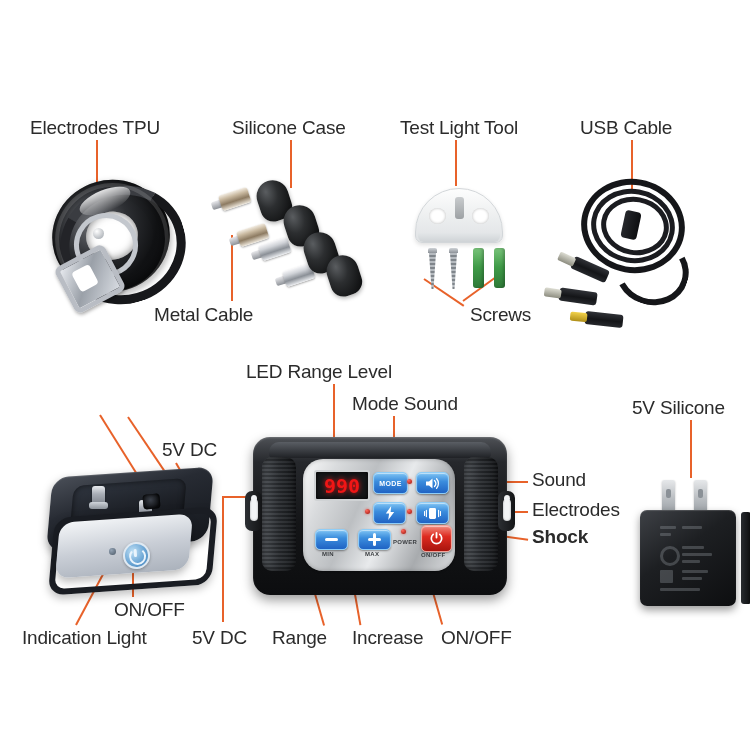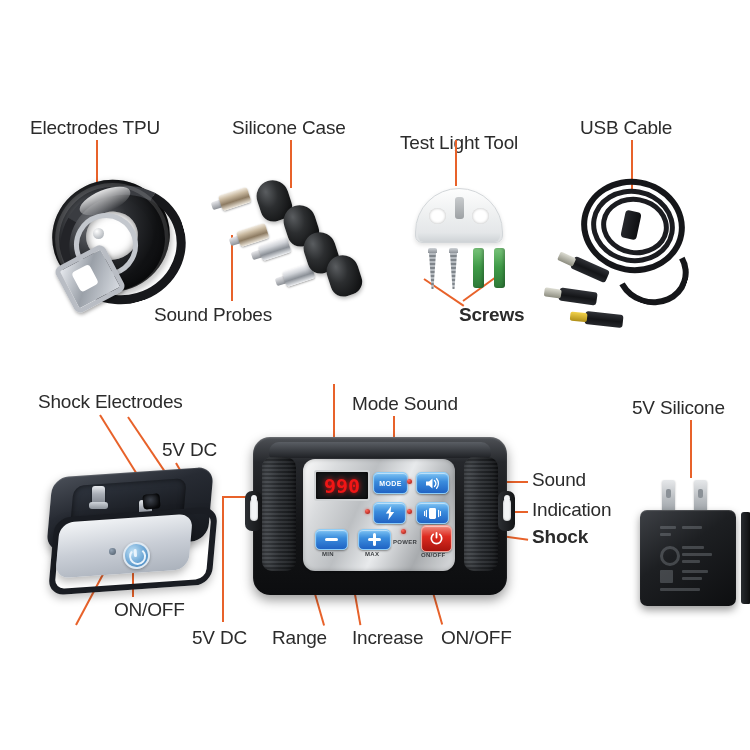--- a/index.html
+++ b/index.html
@@ -256,21 +256,21 @@
   .ear .slot{
     position:absolute;left:5px;top:8px;width:8px;height:22px;border-radius:5px;
     background:#f2f4f6;
     box-shadow:inset 0 0 2px rgba(0,0,0,.4);
   }
   .ear .slot:after{
     content:"";position:absolute;left:1px;top:-4px;width:6px;height:7px;border-radius:50%;
     background:#f2f4f6;
   }
   .panel{
-    position:absolute;left:50px;top:22px;width:152px;height:112px;border-radius:12px;
+    position:absolute;left:50px;top:22px;width:152px;height:112px;border-radius:20px;
     background:
       linear-gradient(115deg,#fbfbfb 0%,#d9dbdd 18%,#bcbfc2 38%,#e8eaec 56%,#a8abae 78%,#dcdee0 100%);
     box-shadow:inset 0 0 4px rgba(0,0,0,.25), 0 1px 2px rgba(0,0,0,.3);
   }
 
   .led-display{
     position:absolute;left:11px;top:11px;width:52px;height:27px;border-radius:3px;
     background:#17181a;border:2px solid #cfd2d4;
     display:flex;align-items:center;justify-content:center;gap:2px;
     box-shadow:inset 0 0 5px rgba(0,0,0,.9);
@@ -357,27 +357,27 @@
 <body>
 
 <div id="stage">
 
   <div class="lbl" style="left:30px;top:118px;">Electrodes TPU</div>
   <div class="lead v" style="left:96px;top:140px;height:62px;"></div>
 
   <div class="lbl" style="left:232px;top:118px;">Silicone Case</div>
   <div class="lead v" style="left:290px;top:140px;height:48px;"></div>
 
-  <div class="lbl" style="left:154px;top:305px;">Sound Probes</div>
+  <div class="lbl" style="left:154px;top:305px;">Metal Cable</div>
   <div class="lead v" style="left:231px;top:235px;height:66px;"></div>
 
-  <div class="lbl" style="left:400px;top:133px;">Test Light Tool</div>
+  <div class="lbl" style="left:400px;top:118px;">Test Light Tool</div>
   <div class="lead v" style="left:455px;top:140px;height:46px;"></div>
 
-  <div class="lbl" style="left:459px;top:305px;font-weight:bold;">Screws</div>
+  <div class="lbl" style="left:470px;top:305px;">Screws</div>
   <div class="diag" style="left:424px;top:278px;width:48px;transform:rotate(34deg);"></div>
   <div class="diag" style="left:463px;top:300px;width:46px;transform:rotate(-36deg);"></div>
 
   <div class="lbl" style="left:580px;top:118px;">USB Cable</div>
   <div class="lead v" style="left:631px;top:140px;height:50px;"></div>
 
   <div class="belt">
     <div class="belt-coil"></div>
     <div class="belt-strap"></div>
     <div class="belt-ring"></div>
@@ -446,41 +446,42 @@
     <div class="plug" style="left:-16px;top:115px;transform:rotate(8deg);">
       <div class="barrel"></div>
         <div class="pin"></div>
     </div>
     <div class="plug" style="left:10px;top:138px;transform:rotate(6deg);">
       <div class="barrel"></div>
         <div class="pin gold"></div>
     </div>
   </div>
 
-  <div class="lbl" style="left:38px;top:392px;">Shock Electrodes</div>
   <div class="diag" style="left:100px;top:414px;width:76px;transform:rotate(58deg);"></div>
   <div class="diag" style="left:128px;top:416px;width:84px;transform:rotate(56deg);"></div>
 
   <div class="lbl" style="left:162px;top:440px;">5V DC</div>
   <div class="diag" style="left:176px;top:462px;width:40px;transform:rotate(60deg);"></div>
 
+  <div class="lbl" style="left:22px;top:628px;">Indication Light</div>
   <div class="diag" style="left:76px;top:624px;width:70px;transform:rotate(-62deg);"></div>
 
   <div class="lbl" style="left:114px;top:600px;">ON/OFF</div>
   <div class="lead v" style="left:132px;top:565px;height:32px;"></div>
 
+  <div class="lbl" style="left:246px;top:362px;">LED Range Level</div>
   <div class="lead v" style="left:333px;top:384px;height:82px;"></div>
 
   <div class="lbl" style="left:352px;top:394px;">Mode Sound</div>
   <div class="lead v" style="left:393px;top:416px;height:56px;"></div>
 
   <div class="lbl" style="left:532px;top:470px;">Sound</div>
   <div class="lead h" style="left:444px;top:481px;width:84px;"></div>
 
-  <div class="lbl" style="left:532px;top:500px;">Indication</div>
+  <div class="lbl" style="left:532px;top:500px;">Electrodes</div>
   <div class="lead h" style="left:448px;top:511px;width:80px;"></div>
 
   <div class="lbl" style="left:532px;top:527px;font-weight:bold;">Shock</div>
   <div class="diag" style="left:330px;top:511px;width:200px;transform:rotate(8deg);"></div>
 
   <div class="lbl" style="left:192px;top:628px;">5V DC</div>
   <div class="lead v" style="left:222px;top:496px;height:126px;"></div>
   <div class="lead h" style="left:222px;top:496px;width:32px;"></div>
 
   <div class="lbl" style="left:272px;top:628px;">Range</div>

